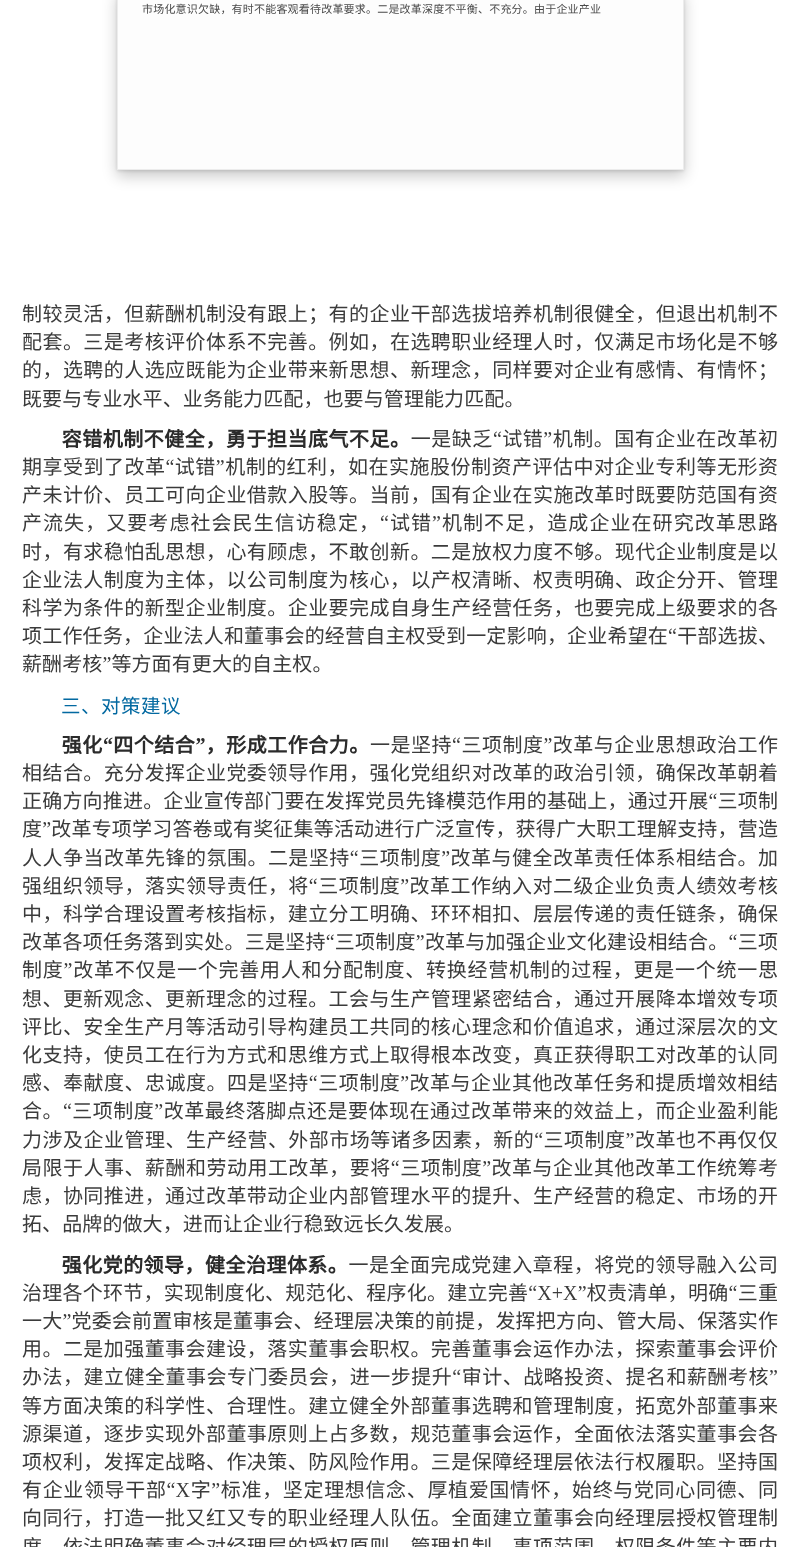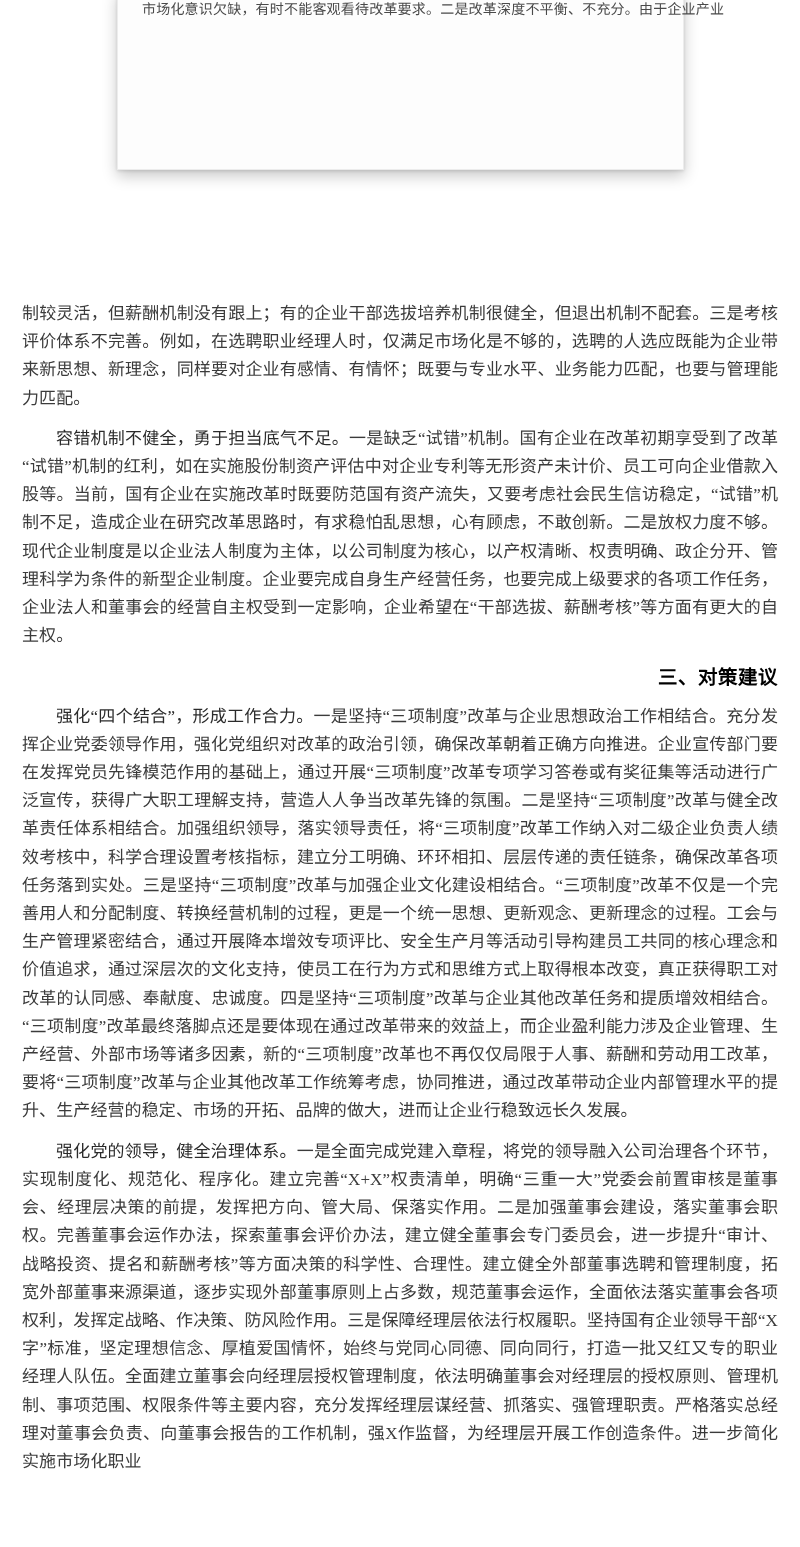--- a/index.html
+++ b/index.html
@@ -33,64 +33,63 @@
     background: #fdfdfd;
     border: 1px solid #ececec;
     border-top: none;
     box-shadow: 0 6px 14px rgba(0,0,0,0.22), 0 1px 3px rgba(0,0,0,0.12);
     box-sizing: border-box;
   }
   .page-card-inner {
     padding: 12px 22px 0 24px;
   }
   .preview-line {
-    font-size: 14px;
+    font-size: 11px;
     line-height: 15px;
     letter-spacing: 0.2px;
     color: #4a4a4a;
     white-space: nowrap;
     text-align: justify;
     font-family: Liberation Sans, sans-serif;
   }
 
   
   .doc-body {
     padding: 0 22px 0 22px;
     box-sizing: border-box;
     width: 800px;
   }
   .para {
-    font-size: 17px;
+    font-size: 20px;
     line-height: 28.2px;
     color: #3b3b3b;
     text-align: justify;
     text-justify: inter-ideograph;
     margin: 0 0 12px 0;
     letter-spacing: 0.1px;
   }
   .para.indent {
     text-indent: 2em;
   }
   .para.flush {
     text-indent: 0;
   }
   .lead {
-    font-weight: normal;
+    font-weight: bold;
     color: #2b2b2b;
     margin-top: 36px;
   }
   .section-heading {
     font-size: 19.5px;
     line-height: 28.2px;
-    font-weight: bold;
-    color: #000000;
+    font-weight: normal;
+    color: #0369a1;
     text-indent: 2em;
     margin: 14px 0 10px 0;
     letter-spacing: 0.5px;
-    text-align: right;
   }
 </style>
 </head>
 <body>
 
 <div class="preview-region">
   <div class="page-card">
     <div class="page-card-inner">
       <div class="preview-line">市场化意识欠缺，有时不能客观看待改革要求。二是改革深度不平衡、不充分。由于企业产业</div>
     </div>

